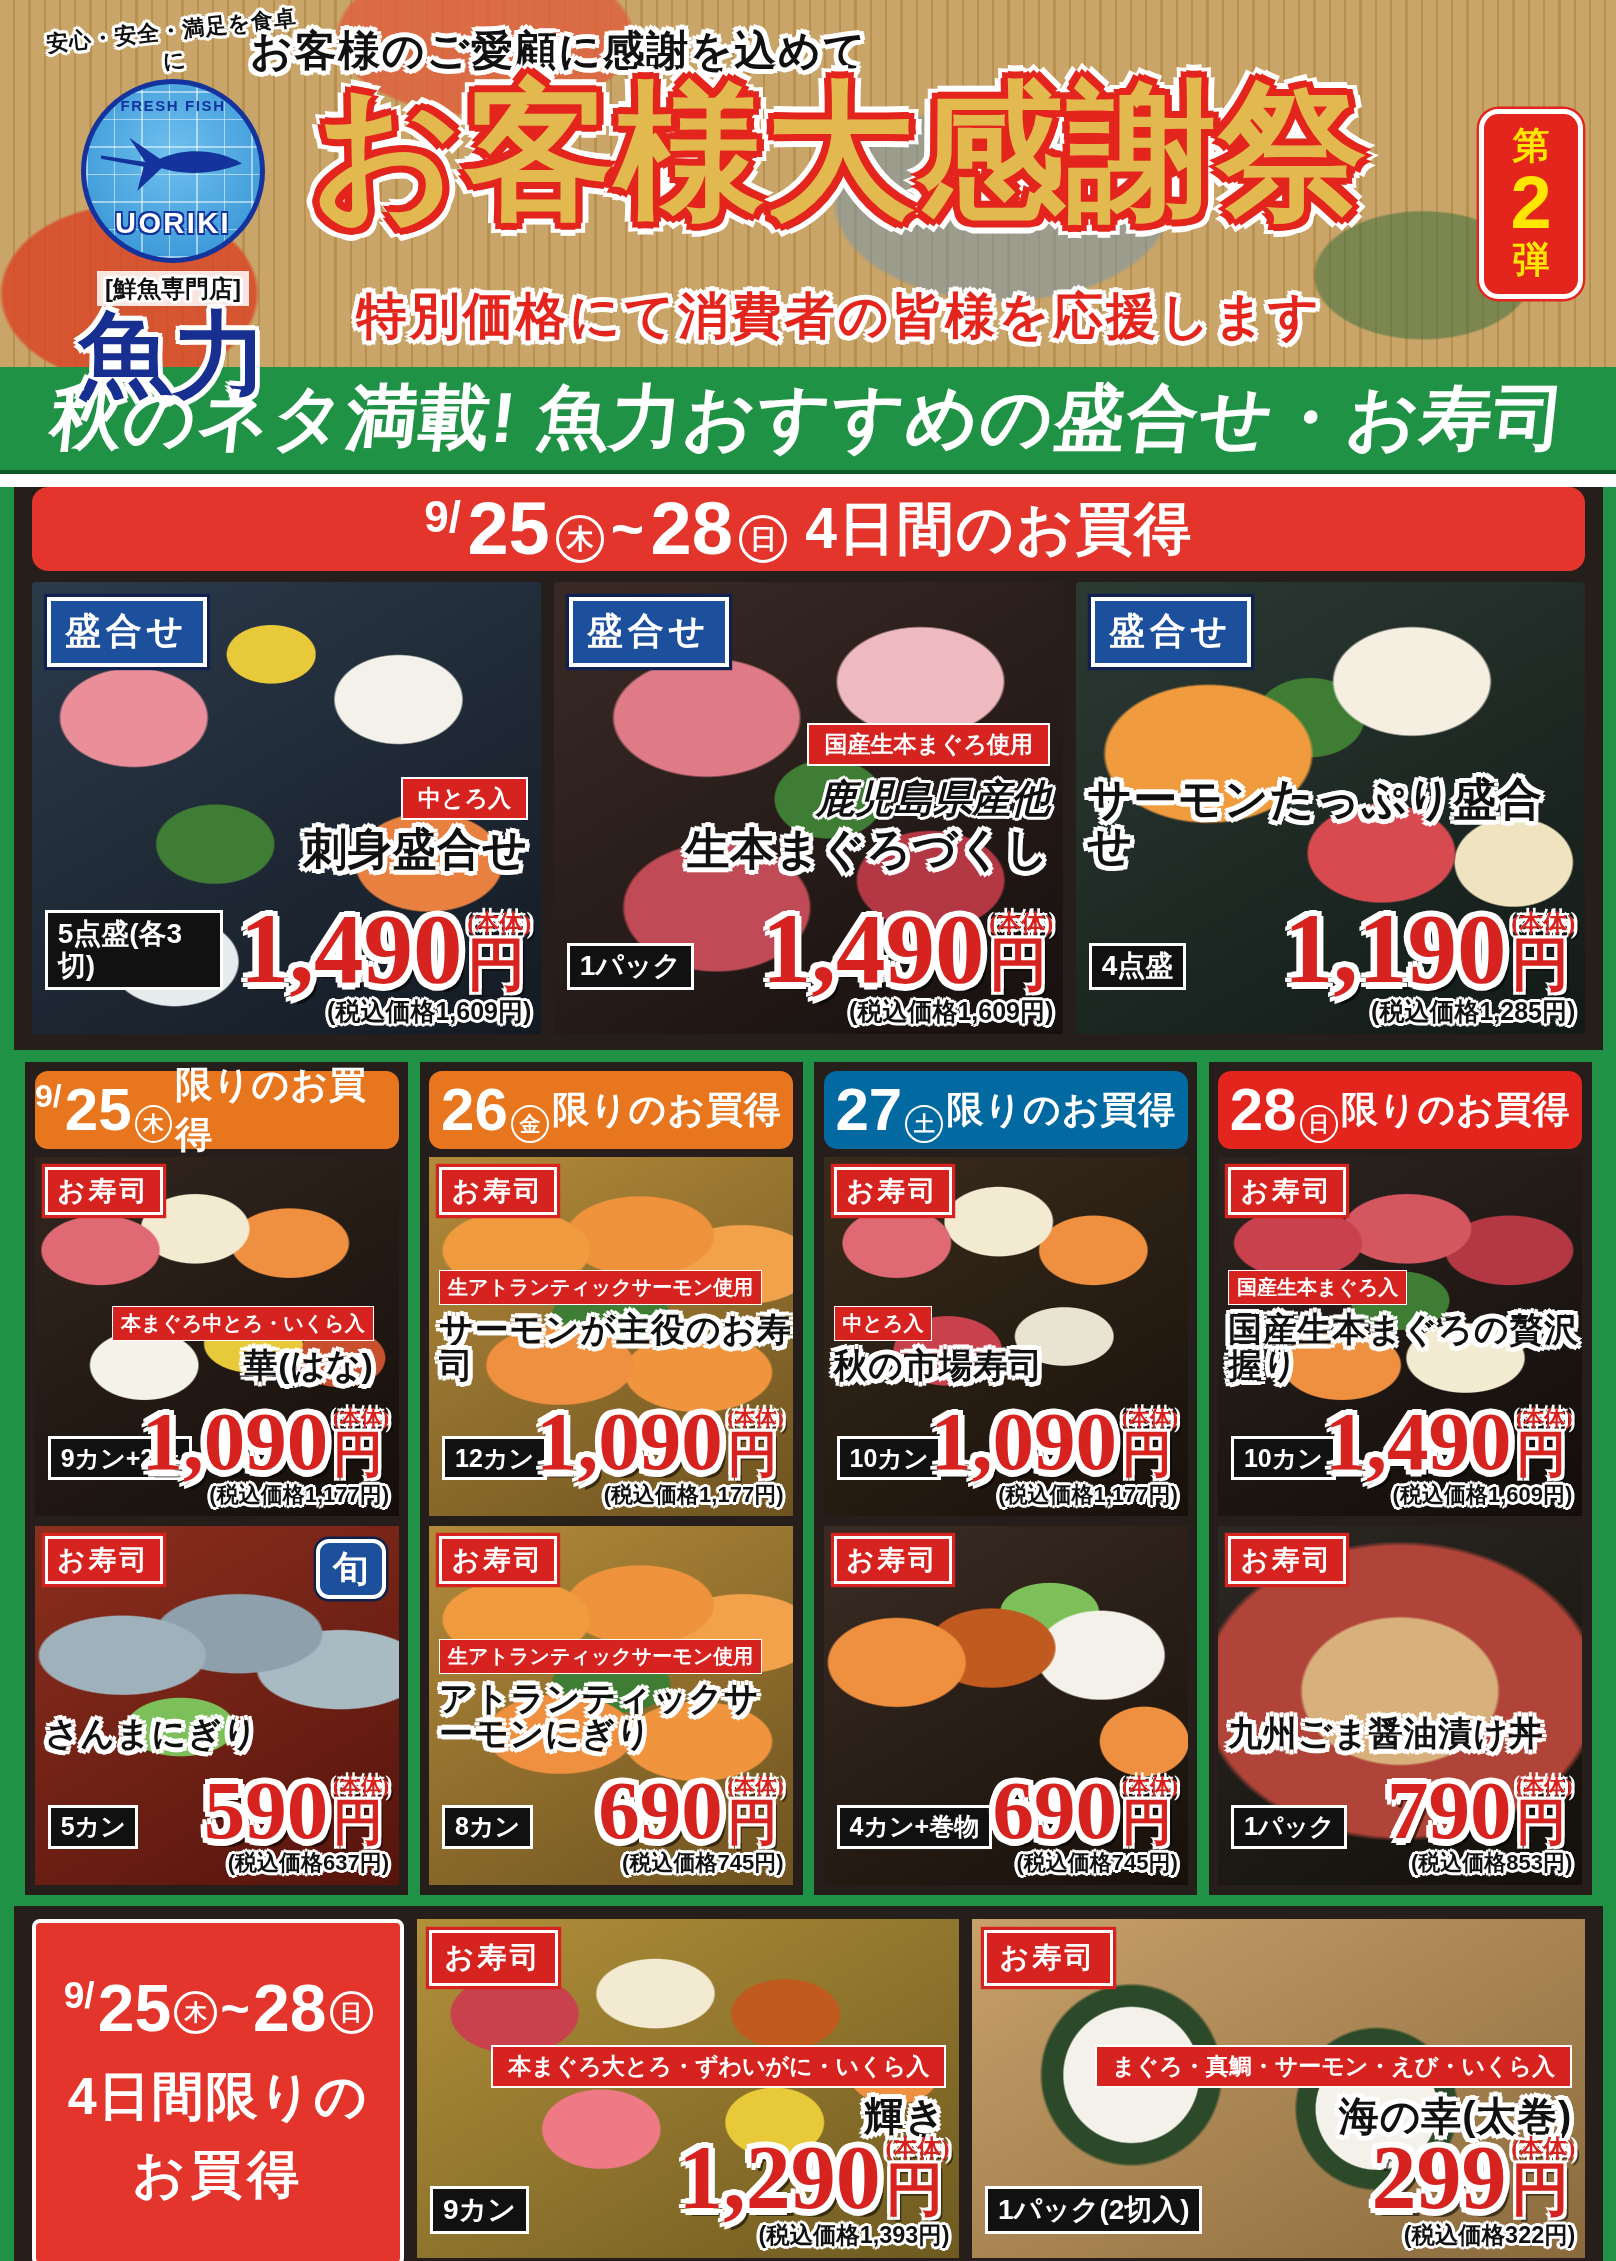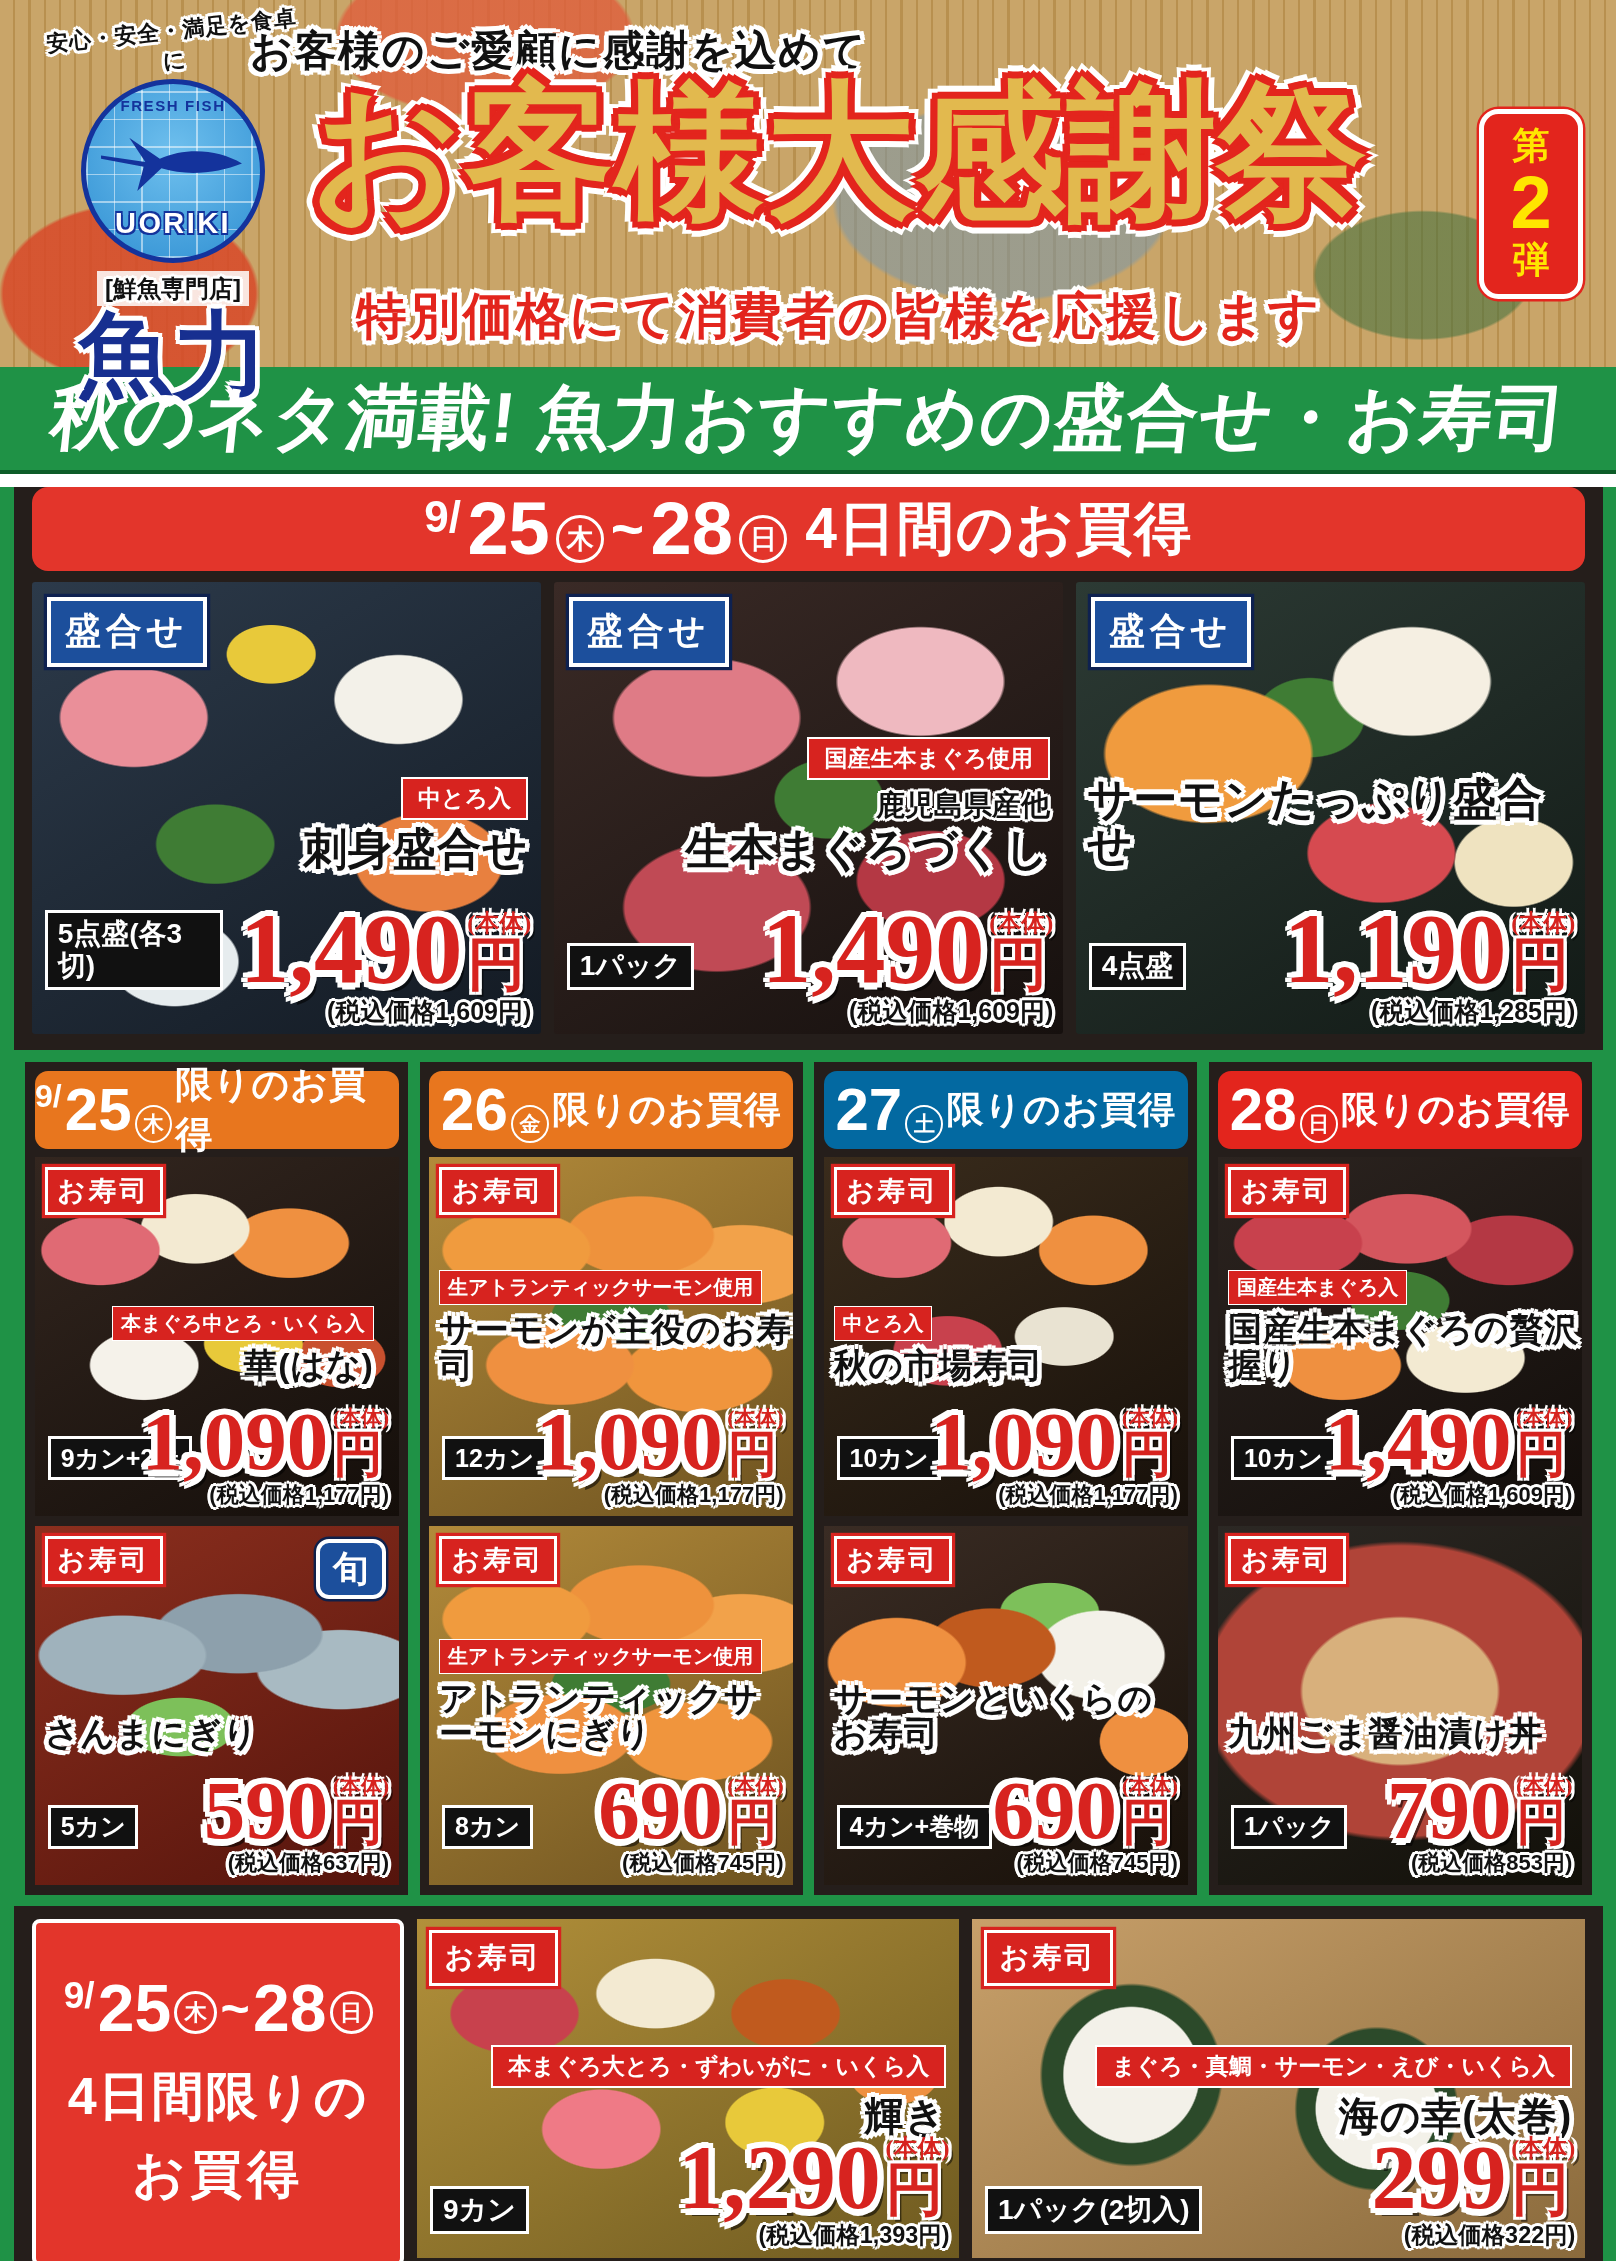--- a/index.html
+++ b/index.html
@@ -51,21 +51,21 @@
 
   
   .top-products{display:flex;gap:13px;margin:0 18px 16px;}
   .cell{position:relative;flex:1;height:452px;overflow:hidden;border-radius:3.2px;}
   .cat-badge{position:absolute;top:14.5px;left:14.5px;background:#1c4f9c;color:#fff;font-size:36px;font-weight:900;padding:6.5px 14.5px;letter-spacing:4.8px;border:4px solid #fff;box-shadow:0 0 0 3.2px #0e2150;}
   .osushi-badge{position:absolute;top:13px;left:13px;background:#d7231f;color:#fff;font-size:32px;font-weight:900;padding:4.8px 13px;letter-spacing:3.2px;border:3.2px solid #fff;box-shadow:0 0 0 3.2px #d7231f;}
   .shun-badge{position:absolute;top:13px;right:13px;background:#1c4f9c;color:#fff;font-size:42px;font-weight:900;padding:3.2px 18px;border:4px solid #fff;border-radius:13px;box-shadow:0 0 0 2.4px #10204a;}
   .name-block{position:absolute;right:13px;bottom:162px;text-align:right;}
   .name-block.left{left:11.3px;right:auto;text-align:left;}
   .feature{display:inline-block;background:#d7231f;color:#fff;font-size:23px;font-weight:900;padding:4px 15px;border:2.4px solid #fff;margin-bottom:6.5px;white-space:nowrap;}
-  .origin{font-size:29px;font-weight:900;color:#111;}
+  .origin{font-size:39px;font-weight:900;color:#111;font-style:italic;}
   .pname{font-size:44px;line-height:1.05;font-weight:900;color:#111;letter-spacing:0.8px;}
   .qty{position:absolute;left:13px;bottom:44px;background:#111;color:#fff;border:3.2px solid #fff;font-size:28px;font-weight:900;padding:4.8px 9.7px;max-width:153px;line-height:1.15;}
   .price-wrap{position:absolute;right:9.7px;bottom:6.5px;text-align:right;}
   .price-line{display:flex;align-items:flex-end;justify-content:flex-end;}
   .pnum{font-family:"Liberation Serif",serif;font-weight:900;font-size:99px;line-height:.85;color:#d7231f;}
   .ycol{display:flex;flex-direction:column;align-items:flex-start;margin-left:4.8px;}
   .hontai{font-family:"Liberation Serif",serif;font-size:24px;font-weight:900;color:#d7231f;}
   .yen{font-family:"Liberation Serif",serif;font-size:58px;font-weight:900;color:#d7231f;line-height:.9;}
   .tax{margin-top:3.2px;font-size:25px;font-weight:900;color:#111;}
   .pr .pnum{text-shadow:-4.8px -4.8px 0 #fff,4.8px -4.8px 0 #fff,-4.8px 4.8px 0 #fff,4.8px 4.8px 0 #fff,-6.5px 0 0 #fff,6.5px 0 0 #fff,0 -6.5px 0 #fff,0 6.5px 0 #fff,6.5px 8px 0 rgba(0,0,0,.55);}
@@ -420,23 +420,20 @@
                 <span class="ycol">
                   <span class="hontai">(本体)</span>
                   <span class="yen">円</span>
                 </span>
               </div>
             <div class="tax ow-sm">(税込価格1,177円)</div>
           </div>
         </div>
         <div class="day-cell ph ph-ikura">
           <span class="osushi-badge">お寿司</span>
-          <div class="name-block left">
-            <div class="pname ow">サーモンといくらのお寿司</div>
-          </div>
           <span class="qty">4カン+巻物</span>
           <div class="price-wrap pr">
             <div class="price-line">
                 <span class="pnum">690</span>
                 <span class="ycol">
                   <span class="hontai">(本体)</span>
                   <span class="yen">円</span>
                 </span>
               </div>
             <div class="tax ow-sm">(税込価格745円)</div>

